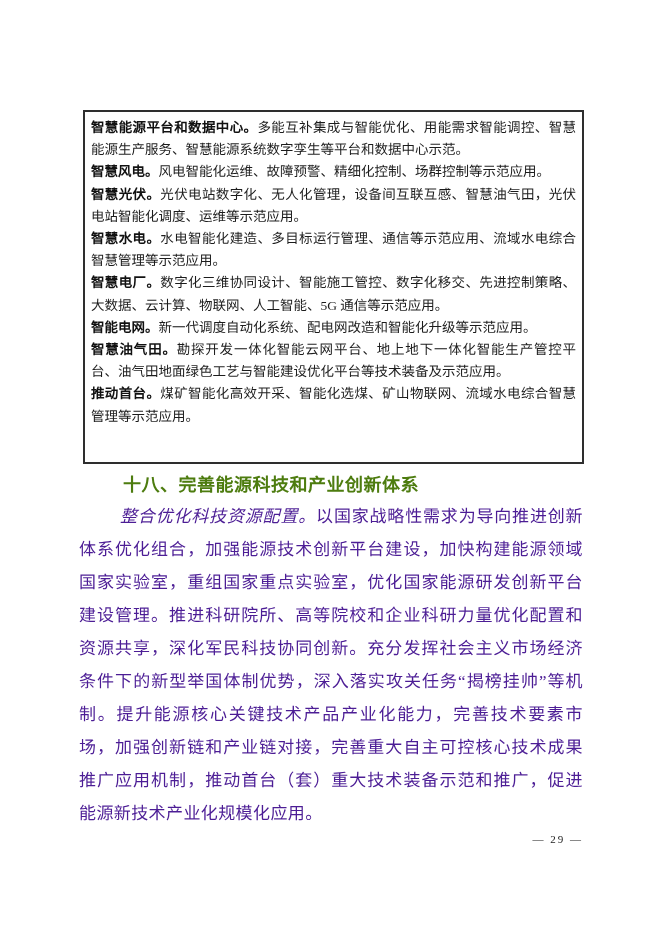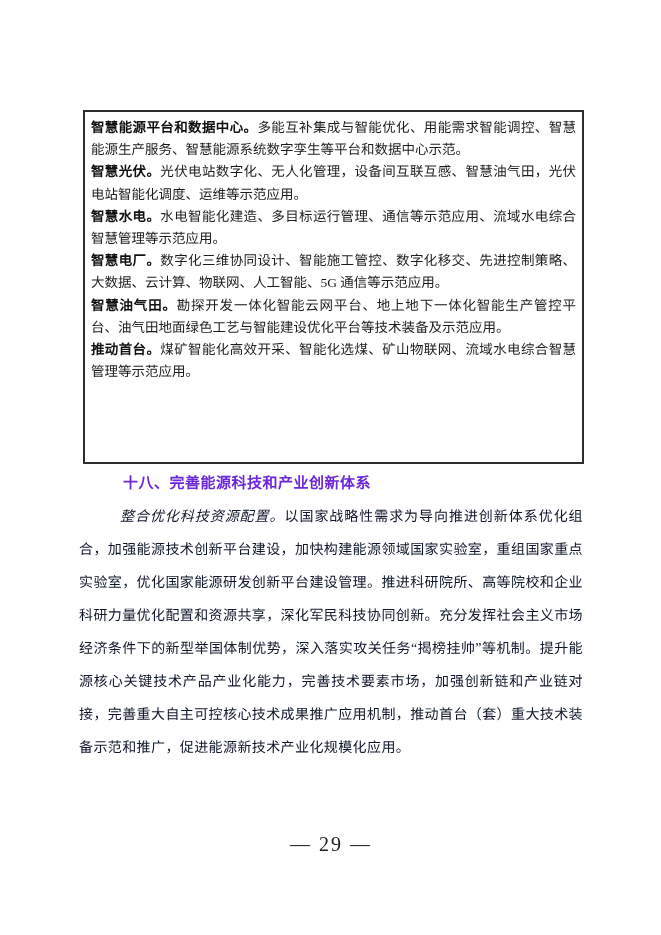--- a/index.html
+++ b/index.html
@@ -34,62 +34,64 @@
     color: #111111;
   }
   .box-item-desc { color: #1c1c1c; }
   .section-heading {
     position: absolute;
     left: 79px;
     top: 472px;
     width: 504px;
     box-sizing: border-box;
     padding-left: 44px;
-    font-family: Liberation Mono, monospace;
+    font-family: Liberation Sans, sans-serif;
     font-weight: bold;
-    font-size: 15px;
+    font-size: 18px;
     line-height: 26px;
     letter-spacing: 0.5px;
-    color: #6d28d9;
+    color: #4d7c0f;
   }
   .body-paragraph {
     position: absolute;
     left: 79px;
     top: 500px;
     width: 504px;
-    font-size: 14px;
+    font-size: 17px;
     line-height: 33px;
     letter-spacing: 0.4px;
     text-align: justify;
     text-justify: inter-character;
     text-indent: 41px;
-    color: #0f172a;
+    color: #4c1d95;
   }
   .paragraph-lead { font-style: italic; }
   .page-number {
     position: absolute;
     left: 79px;
     top: 833px;
     width: 504px;
-    text-align: center;
-    font-size: 20px;
+    text-align: right;
+    font-size: 11px;
     letter-spacing: 2px;
     color: #1c1c1c;
   }
 </style>
 </head>
 <body>
 
 <div class="page">
 
   <div class="box">
     <div class="box-item"><span class="box-item-term">智慧能源平台和数据中心。</span><span class="box-item-desc">多能互补集成与智能优化、用能需求智能调控、智慧能源生产服务、智慧能源系统数字孪生等平台和数据中心示范。</span></div>
+    <div class="box-item"><span class="box-item-term">智慧风电。</span><span class="box-item-desc">风电智能化运维、故障预警、精细化控制、场群控制等示范应用。</span></div>
     <div class="box-item"><span class="box-item-term">智慧光伏。</span><span class="box-item-desc">光伏电站数字化、无人化管理，设备间互联互感、智慧油气田，光伏电站智能化调度、运维等示范应用。</span></div>
     <div class="box-item"><span class="box-item-term">智慧水电。</span><span class="box-item-desc">水电智能化建造、多目标运行管理、通信等示范应用、流域水电综合智慧管理等示范应用。</span></div>
     <div class="box-item"><span class="box-item-term">智慧电厂。</span><span class="box-item-desc">数字化三维协同设计、智能施工管控、数字化移交、先进控制策略、大数据、云计算、物联网、人工智能、5G 通信等示范应用。</span></div>
+    <div class="box-item"><span class="box-item-term">智能电网。</span><span class="box-item-desc">新一代调度自动化系统、配电网改造和智能化升级等示范应用。</span></div>
     <div class="box-item"><span class="box-item-term">智慧油气田。</span><span class="box-item-desc">勘探开发一体化智能云网平台、地上地下一体化智能生产管控平台、油气田地面绿色工艺与智能建设优化平台等技术装备及示范应用。</span></div>
     <div class="box-item"><span class="box-item-term">推动首台。</span><span class="box-item-desc">煤矿智能化高效开采、智能化选煤、矿山物联网、流域水电综合智慧管理等示范应用。</span></div>
   </div>
 
   <h2 class="section-heading" style="margin:0;">十八、完善能源科技和产业创新体系</h2>
 
   <p class="body-paragraph" style="margin:0;"><span class="paragraph-lead">整合优化科技资源配置。</span><span class="paragraph-text">以国家战略性需求为导向推进创新体系优化组合，加强能源技术创新平台建设，加快构建能源领域国家实验室，重组国家重点实验室，优化国家能源研发创新平台建设管理。推进科研院所、高等院校和企业科研力量优化配置和资源共享，深化军民科技协同创新。充分发挥社会主义市场经济条件下的新型举国体制优势，深入落实攻关任务“揭榜挂帅”等机制。提升能源核心关键技术产品产业化能力，完善技术要素市场，加强创新链和产业链对接，完善重大自主可控核心技术成果推广应用机制，推动首台（套）重大技术装备示范和推广，促进能源新技术产业化规模化应用。</span></p>
 
   <div class="page-number">— 29 —</div>
 

